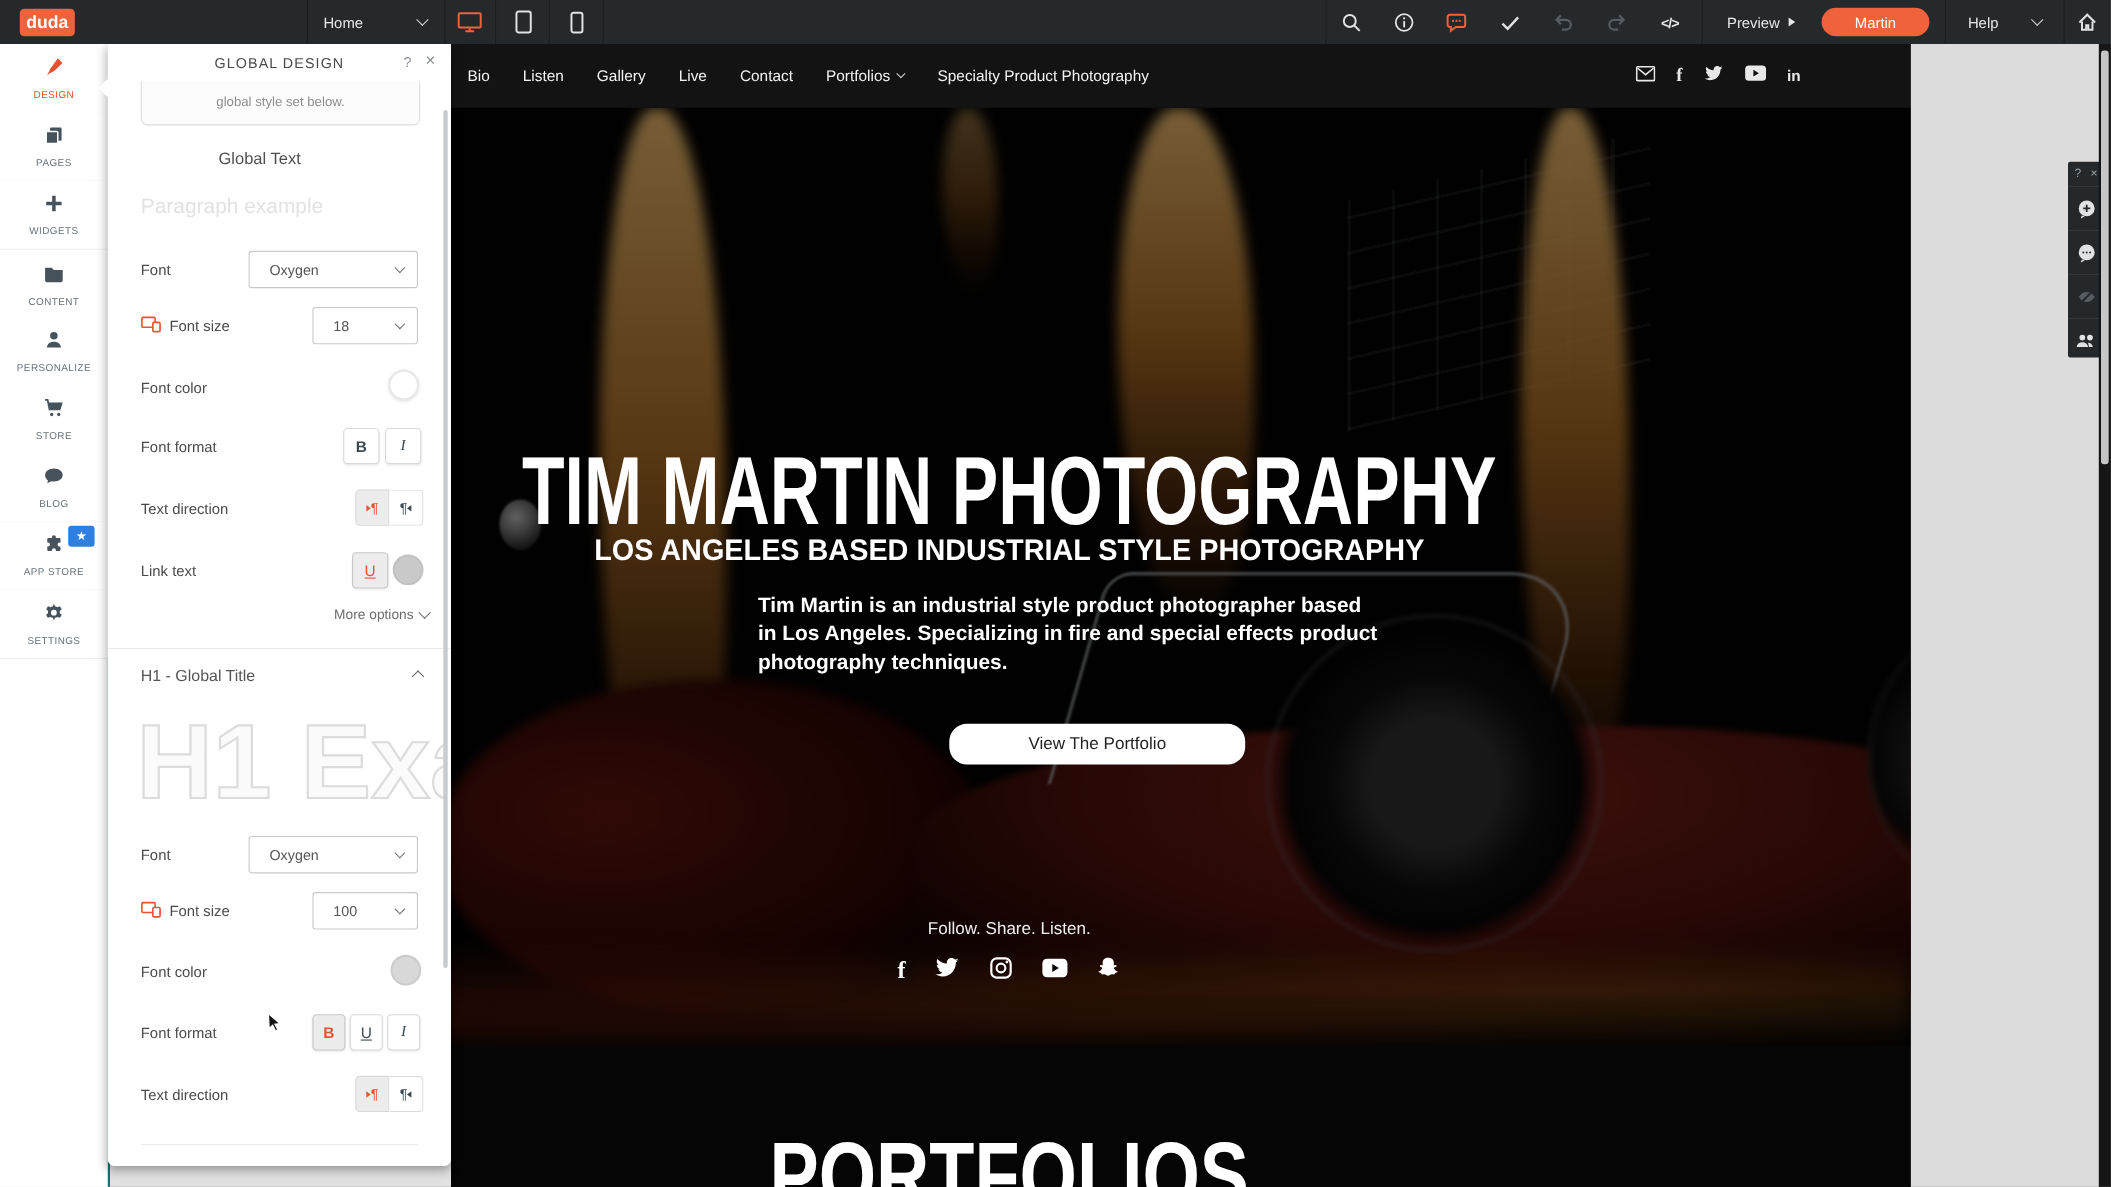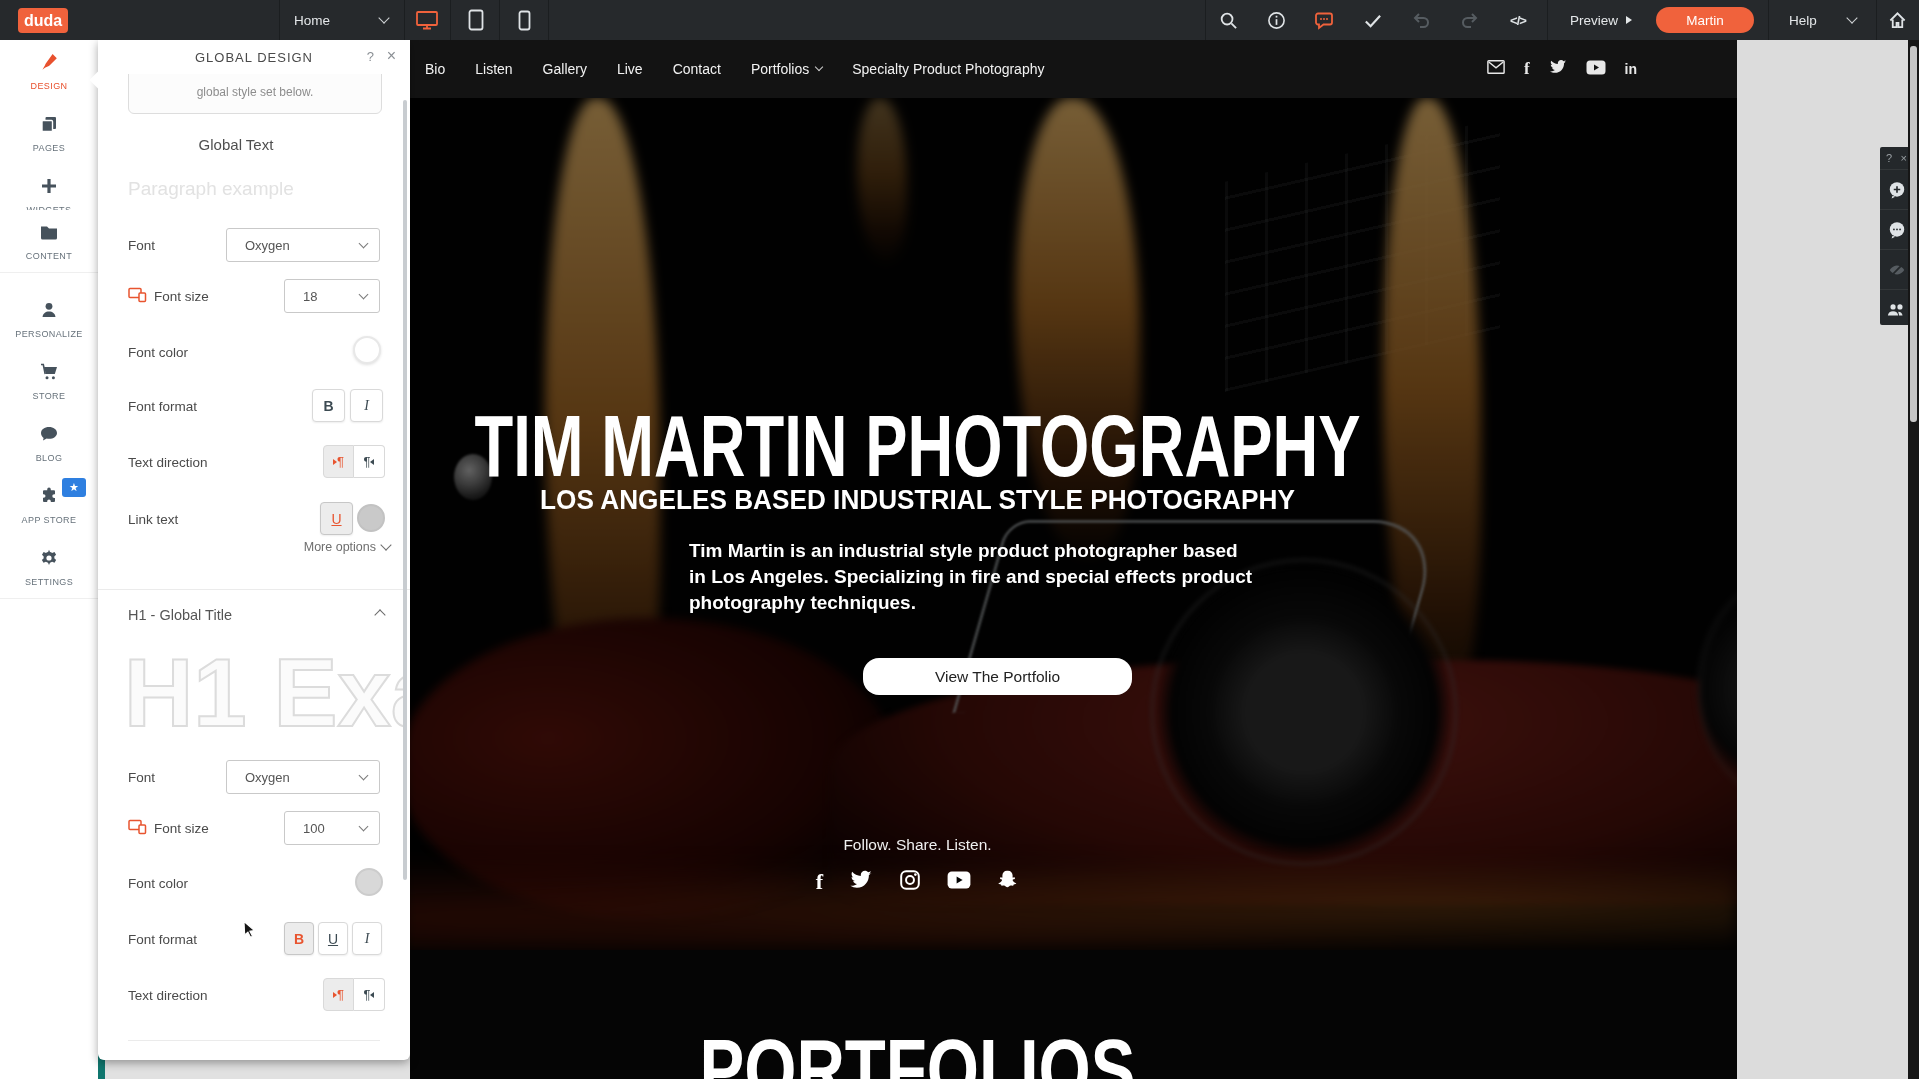--- a/index.html
+++ b/index.html
@@ -12,21 +12,21 @@
         color:#fff;font-weight:bold;font-size:16px;display:flex;align-items:center;justify-content:center;}
   .tb-text{position:absolute;top:0;height:40px;display:flex;align-items:center;color:#e4e7e9;font-size:13.5px;}
   .chev{display:inline-block;width:7px;height:7px;border-right:1.6px solid #cfd3d6;border-bottom:1.6px solid #cfd3d6;transform:rotate(45deg);margin-top:-4px;}
   .tb-ic{position:absolute;top:8px;width:24px;height:24px;display:flex;align-items:center;justify-content:center;color:#dfe3e6;}
   .tb-ic.dim{color:#565c61;}
   .tb-ic svg{display:block;}
   .publish{position:absolute;left:1656px;top:7px;width:98px;height:26px;border-radius:13px;background:#f0623c;
            color:#fff;font-size:13.5px;display:flex;align-items:center;justify-content:center;border:none;}
   .code-gl{font-size:13px;letter-spacing:-1px;font-weight:bold;}
   
-  .sidebar{position:absolute;left:0;top:40px;width:98px;height:1039px;background:#ffffff;z-index:30;border-right:7px solid #0f766e;}
+  .sidebar{position:absolute;left:0;top:40px;width:98px;height:1039px;background:#ffffff;z-index:30;border-right:2px solid #0f766e;}
   .sb-item{position:absolute;left:0;width:98px;height:62px;display:flex;flex-direction:column;align-items:center;justify-content:center;gap:5px;border-bottom:1px solid #efefef;background:#fff;}
   .sb-label{font-size:9px;letter-spacing:.4px;color:#67727b;}
   .sb-item.active .sb-label{color:#e8512e;}
   .badge{position:absolute;left:62px;top:478px;width:24px;height:19px;background:#2e7fe0;border-radius:3px;color:#fff;
          display:flex;align-items:center;justify-content:center;font-size:11px;z-index:31;}
   
   .panel{position:absolute;left:98px;top:40px;width:312px;height:1020px;background:#fff;z-index:32;
          border-radius:0 0 6px 6px;box-shadow:0 3px 10px rgba(0,0,0,.35);}
   .panel-notch{position:absolute;left:-6px;top:34px;width:12px;height:12px;background:#fff;transform:rotate(45deg);}
   .panel-header{position:absolute;left:0;top:0;width:312px;height:34px;background:#fff;z-index:3;border-radius:0;}
@@ -255,21 +255,21 @@
             <rect x="3" y="6.5" width="10.5" height="11" rx="1" fill="#46525c" stroke="#fff" stroke-width="1.4"></rect>
           </svg></span>
       <span class="sb-label">PAGES</span>
     </div>
     <div class="sb-item" style="top:124px;">
       <span><svg width="20" height="20" viewBox="0 0 20 20">
             <path d="M8.4 3h3.2v5.4H17v3.2h-5.4V17H8.4v-5.4H3V8.4h5.4z" fill="#46525c"></path>
           </svg></span>
       <span class="sb-label">WIDGETS</span>
     </div>
-    <div class="sb-item" style="top:170px;">
+    <div class="sb-item" style="top:188px;">
       <span><svg width="20" height="20" viewBox="0 0 20 20">
             <path d="M2 4.5h6l2 2h8V16a1.5 1.5 0 0 1-1.5 1.5h-13A1.5 1.5 0 0 1 2 16z" fill="#46525c"></path>
           </svg></span>
       <span class="sb-label">CONTENT</span>
     </div>
     <div class="sb-item" style="top:248px;">
       <span><svg width="20" height="20" viewBox="0 0 20 20">
             <circle cx="10" cy="6.3" r="3.4" fill="#46525c"></circle>
             <path d="M3.5 17c.5-3.5 3-5.4 6.5-5.4s6 1.9 6.5 5.4z" fill="#46525c"></path>
           </svg></span>
@@ -364,21 +364,21 @@
           <span class="tri-l"></span>
         </div>
     </div>
 
     <div class="p-label" style="top:462px;">
         <span>Link text</span>
       </div>
     <div class="fmt on undl" style="left:222px;top:462px;">U</div>
     <div class="dot" style="left:259px;top:464px;background:#c9c9c9;border:2px solid #c2c2c2;"></div>
 
-    <div class="more" style="top:500px;">
+    <div class="more" style="top:512px;">
         <span>More options</span>
         <span class="chev" style="border-color:#6e6e6e;"></span>
       </div>
 
     <div class="sec-div" style="top:549px;"></div>
 
     <div class="p-label" style="top:558px;font-size:14.5px;color:#555;">
         <span>H1 - Global Title</span>
       </div>
     <span class="chev" style="position:absolute;right:26px;top:575px;transform:rotate(225deg);border-color:#6a6a6a;"></span>

